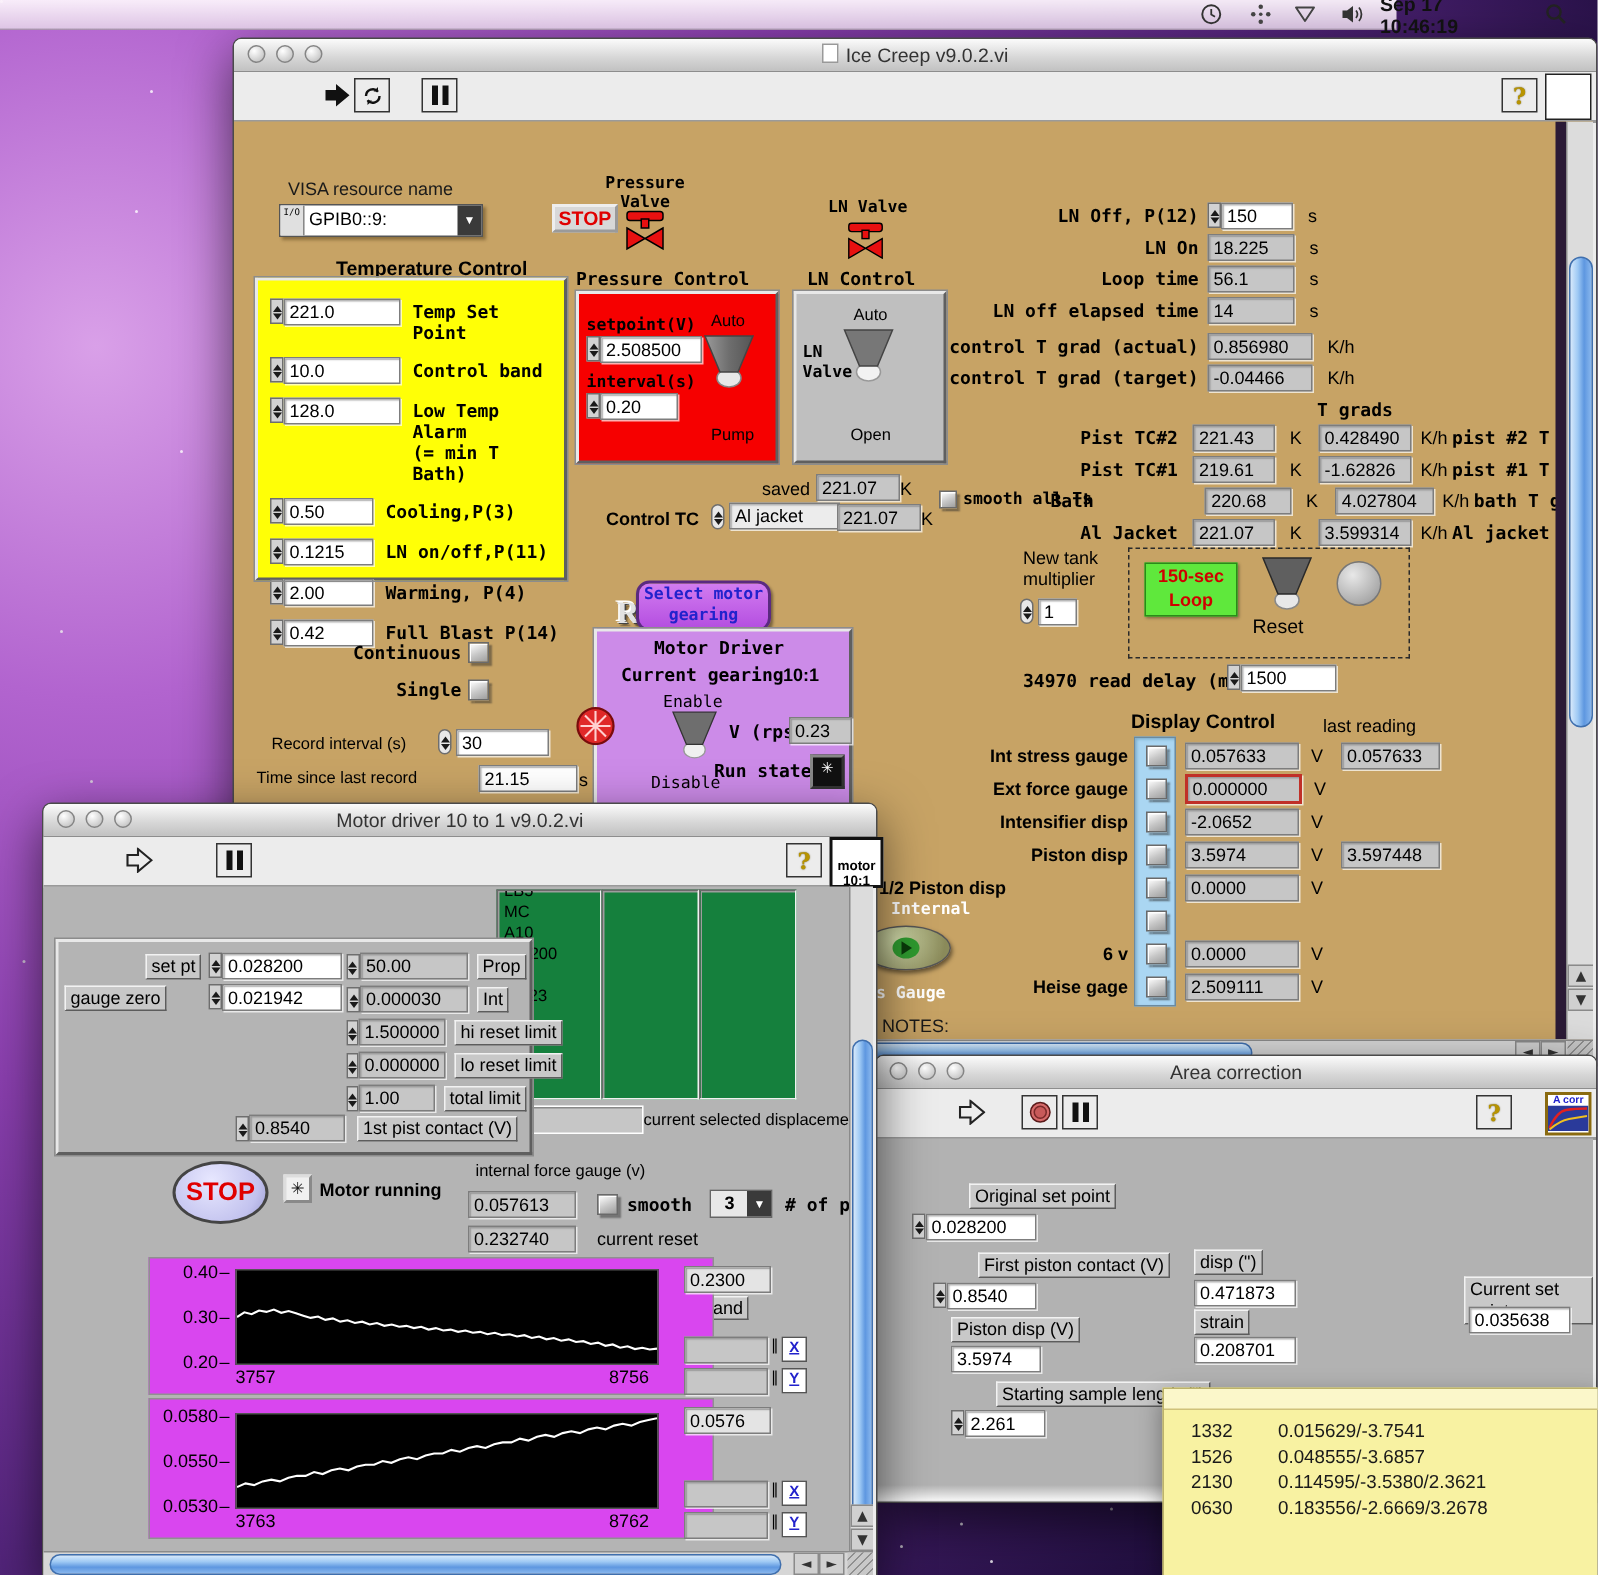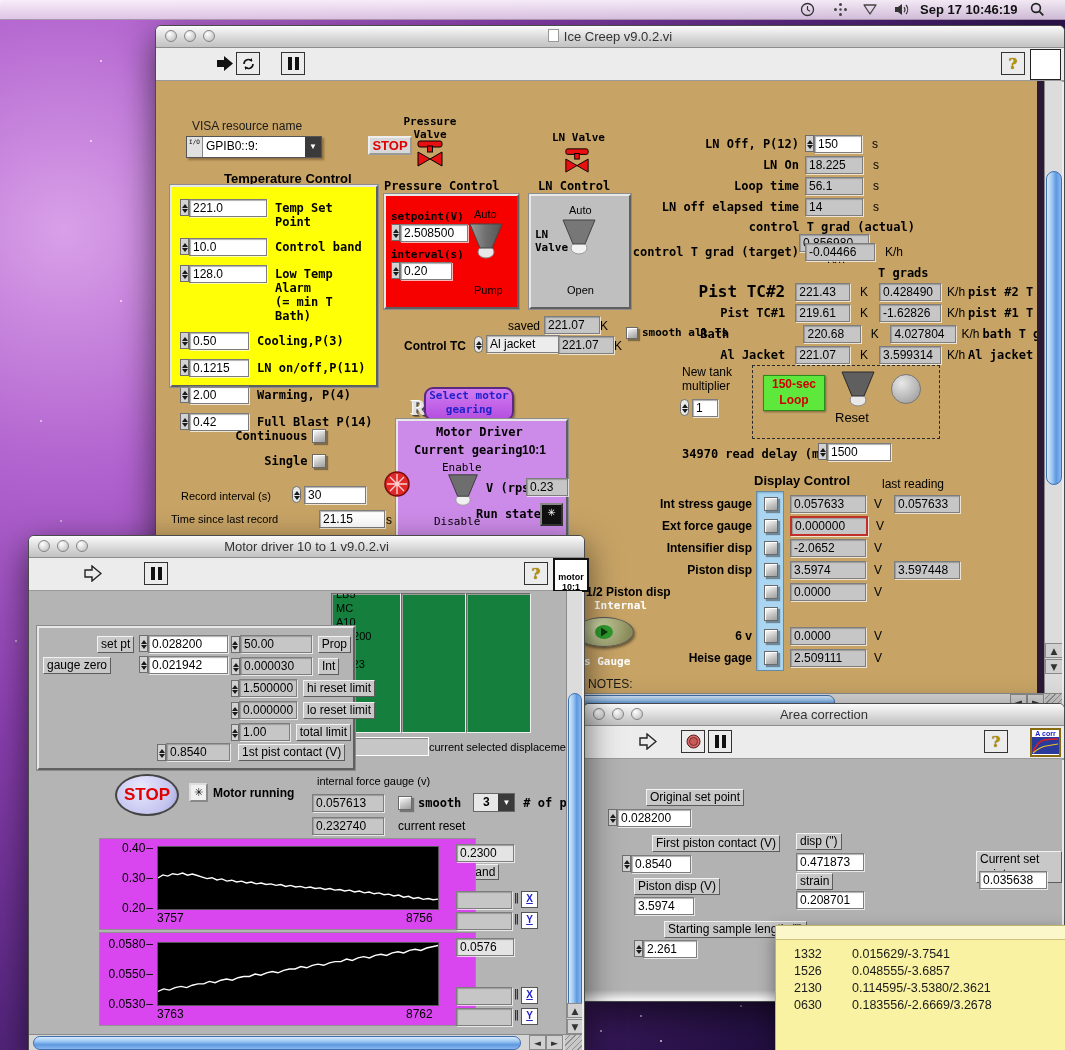--- a/index.html
+++ b/index.html
@@ -6,21 +6,21 @@
   body{width:1065px;height:1050px;position:relative;overflow:hidden;
        background:radial-gradient(circle at 6% 22%, #d9a0e8 0%, #b264cf 18%, #8a3fae 38%, #54257c 62%, #241043 82%, #0b0618 100%);
        font-family:"Liberation Sans", sans-serif;color:#000;}
   .abs{position:absolute;}
   .pre{white-space:pre-line;}
   .stars{position:absolute;width:2px;height:2px;background:#fff;border-radius:50%;opacity:.8;
      box-shadow:120px 300px #fff,60px 520px #ddd,200px 760px #fff,640px 1015px #eee,700px 990px #fff,
      610px 970px #ccc,660px 1040px #fff,130px 980px #ddd,90px 140px #fff,40px 420px #eee,
      740px 1005px #bbb,600px 1030px #ddd,680px 960px #eee,45px 880px #ccc,15px 640px #ddd,100px 60px #fff;}
   
-  .menubar{position:absolute;left:0;top:0;width:1065px;height:19px;
+  .menubar{position:absolute;left:0;top:0;width:931px;height:19px;
      background:linear-gradient(rgba(252,244,252,.95),rgba(228,210,232,.88));
      border-bottom:1px solid rgba(90,60,100,.5);z-index:50;}
   .mbitem{position:absolute;top:1px;height:17px;display:flex;align-items:center;}
   .mbtime{font:bold 13px "Liberation Sans",sans-serif;color:#111;}
   
   .win{position:absolute;background:#ececec;border:1px solid #4a4a4a;border-radius:6px 6px 0 0;
        box-shadow:0 12px 34px rgba(0,0,0,.6);}
   .tbar{height:21px;background:linear-gradient(#fbfbfb,#d6d6d6 60%,#c2c2c2);border-bottom:1px solid #8d8d8d;
         border-radius:5px 5px 0 0;position:relative;text-align:center;
         font:13px "Liberation Sans",sans-serif;color:#333;line-height:21px;}
@@ -330,40 +330,40 @@
           </span>
           <span style="margin-left: 10px; font: 12px &quot;Liberation Sans&quot;, sans-serif;">s</span>
         </div>
         <div class="timrow">
           <span class="mono-b" style="width: 168px; text-align: right; font-size: 12px;">LN off elapsed time</span>
           <span style="margin-left: 6px; display: inline-flex;">
             <span class="vbox" style="width: 50px;">14</span>
           </span>
           <span style="margin-left: 10px; font: 12px &quot;Liberation Sans&quot;, sans-serif;">s</span>
         </div>
-        <div class="timrow" style="margin-top: 3px; flex-direction: column;">
+        <div class="timrow" style="margin-top: 3px;">
           <span class="mono-b" style="width: 168px; text-align: right; font-size: 12px;">control T grad (actual)</span>
           <span style="margin-left: 6px; display: inline-flex;">
             <span class="vbox" style="width: 62px;">0.856980</span>
           </span>
           <span style="margin-left: 10px; font: 12px &quot;Liberation Sans&quot;, sans-serif;">K/h</span>
         </div>
         <div class="timrow">
           <span class="mono-b" style="width: 168px; text-align: right; font-size: 12px;">control T grad (target)</span>
           <span style="margin-left: 6px; display: inline-flex;">
             <span class="vbox" style="width: 62px;">-0.04466</span>
           </span>
           <span style="margin-left: 10px; font: 12px &quot;Liberation Sans&quot;, sans-serif;">K/h</span>
         </div>
       </div>
 
     <div class="abs mono-b" style="left:722px;top:185px;font-size:12px;">T grads</div>
     <div class="abs" id="tgrads" style="left:480px;top:200px;width:426px;">
         <div class="tgrow">
-          <span class="mono-b" style="width: 160px; text-align: right; font-size: 16px;">Pist TC#2</span>
+          <span class="mono-b" style="width: 160px; text-align: right; font-size: 12px;">Pist TC#2</span>
           <span class="vbox" style="width: 50px; margin-left: 10px;">221.43</span>
           <span style="margin-left: 10px; font: 12px &quot;Liberation Sans&quot;, sans-serif; width: 14px;">K</span>
           <span class="vbox" style="width: 58px; margin-left: 6px;">0.428490</span>
           <span style="margin-left: 6px; font: 12px &quot;Liberation Sans&quot;, sans-serif;">K/h</span>
           <span class="mono-b" style="margin-left: 3px; font-size: 12px; white-space: nowrap;">pist #2 T gra</span>
         </div>
         <div class="tgrow">
           <span class="mono-b" style="width: 160px; text-align: right; font-size: 12px;">Pist TC#1</span>
           <span class="vbox" style="width: 50px; margin-left: 10px;">219.61</span>
           <span style="margin-left: 10px; font: 12px &quot;Liberation Sans&quot;, sans-serif; width: 14px;">K</span>

